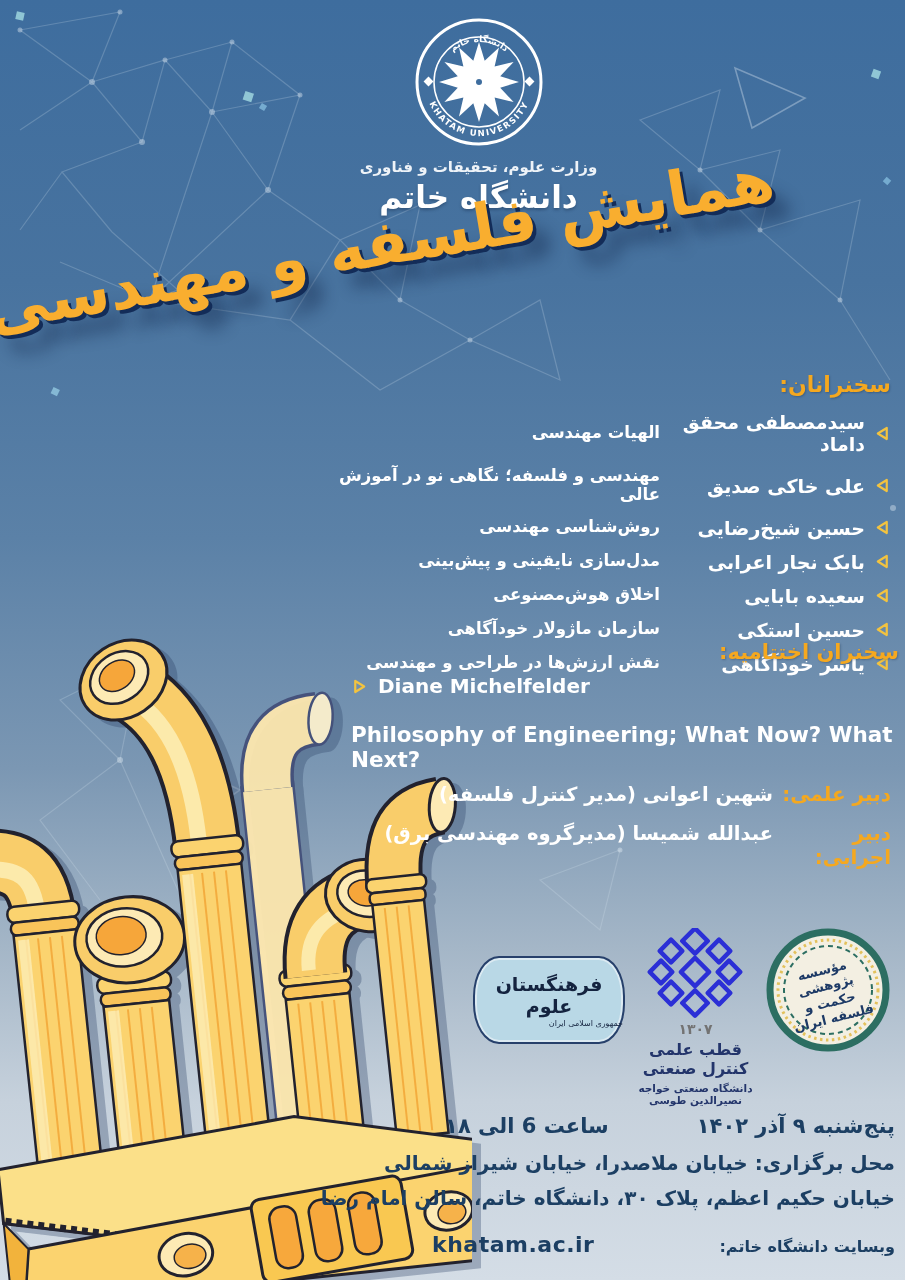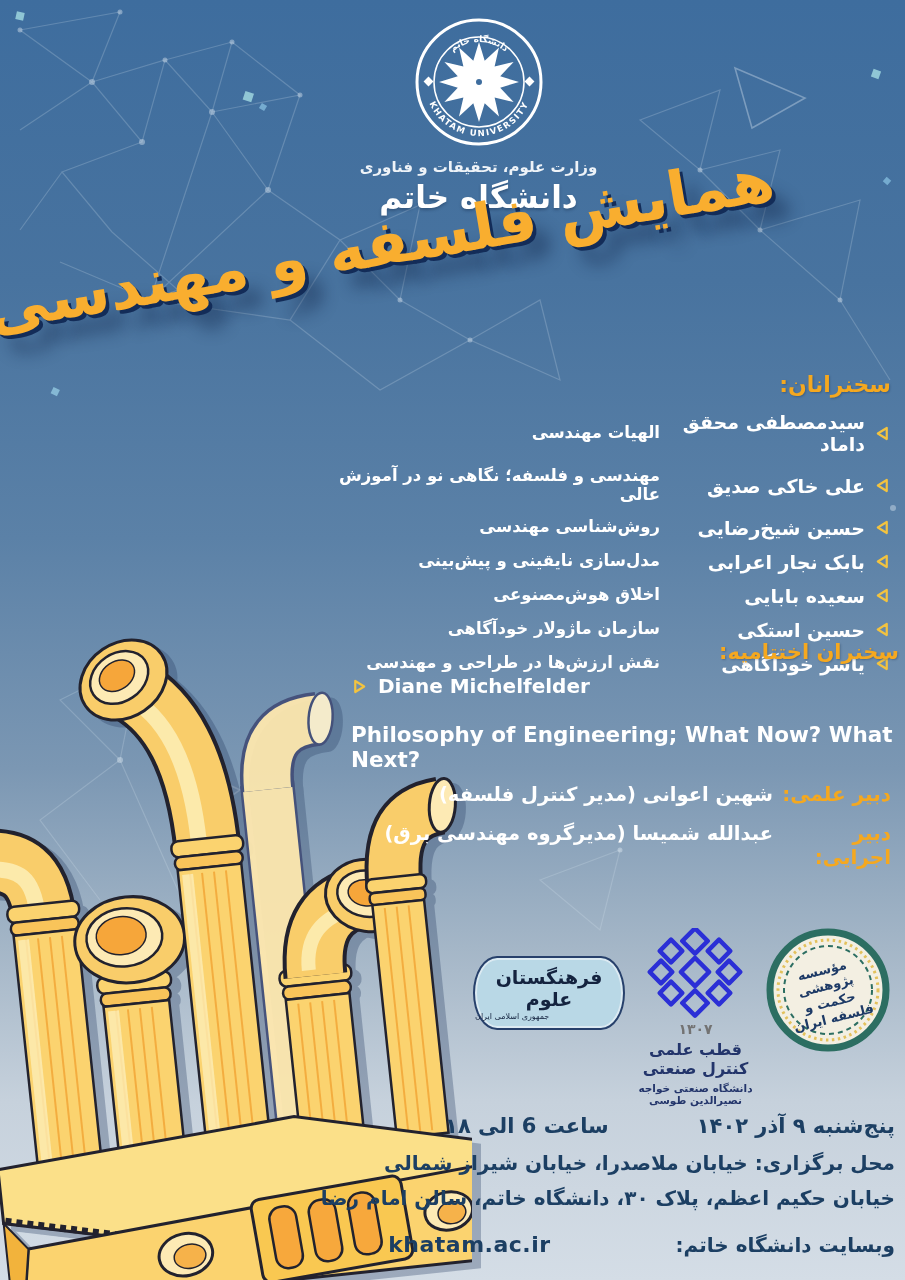--- a/index.html
+++ b/index.html
@@ -48,38 +48,38 @@
   
   .secretaries { top:782px; right:14px; width:530px; direction:rtl; }
   .sec-row { display:flex; align-items:baseline; margin-bottom:15px; }
   .sec-label { flex:0 0 118px; color:#f5a81f; font-weight:bold; font-size:20px; }
   .sec-value { flex:1; color:#fff; font-weight:bold; font-size:19.5px; text-align:start; }
 
   
   .logos { top:928px; right:12px; width:420px; display:flex; flex-direction:row-reverse; justify-content:space-between; align-items:flex-start; }
   .logo-block { text-align:center; }
   .academy { margin-top:28px; }
-  .academy-badge { width:152px; height:74px; background:#b9d8e6; border:2.5px solid #27406b; border-radius:26px/40px; display:flex; flex-direction:column; justify-content:center; align-items:flex-start; box-shadow:inset 0 0 0 2px #dceaf2; }
+  .academy-badge { width:152px; height:88px; background:#b9d8e6; border:2.5px solid #27406b; border-radius:26px/40px; display:flex; flex-direction:column; justify-content:center; align-items:flex-end; box-shadow:inset 0 0 0 2px #dceaf2; }
   .academy-title { font-size:19px; font-weight:bold; color:#14233f; direction:rtl; }
   .academy-sub { font-size:8px; color:#14233f; direction:rtl; margin-top:2px; }
   .pole { width:142px; }
   .pole-year { color:#737373; font-weight:bold; font-size:14px; margin-top:1px; }
   .pole-line1 { color:#23356b; font-weight:bold; font-size:16px; direction:rtl; margin-top:3px; }
   .pole-line2 { color:#23356b; font-weight:bold; font-size:10.5px; direction:rtl; margin-top:4px; }
   .institute { width:128px; }
   .institute-seal { position:relative; width:124px; height:124px; }
   .institute-text { position:absolute; left:14px; top:34px; width:96px; transform:rotate(-14deg); direction:rtl; color:#1d3a66; font-weight:bold; font-size:13px; line-height:1.25; text-align:center; }
 
   
   .footer { top:1114px; right:10px; left:40px; direction:rtl; color:#1c3f63; font-weight:bold; }
   .f-row1 { display:flex; column-gap:88px; font-size:21px; }
   .f-row2 { margin-top:13px; font-size:20px; }
   .f-row3 { margin-top:11px; font-size:20px; }
   .f-row4 { margin-top:22px; display:flex; column-gap:125px; align-items:baseline; }
-  .f-weblabel { font-size:20px; }
+  .f-weblabel { font-size:16px; }
   .f-website { direction:ltr; font-size:22px; letter-spacing:.5px; }
 
   
   #engine { left:-18px; top:585px; filter:drop-shadow(9px 6px 0 rgba(40,62,100,.32)); }
 </style>
 </head>
 <body>
 
 <svg id="plexus" class="abs" width="905" height="1280" viewBox="0 0 905 1280">
   <g stroke="#dce8f3" stroke-width="1.2" fill="none" opacity="0.22">

